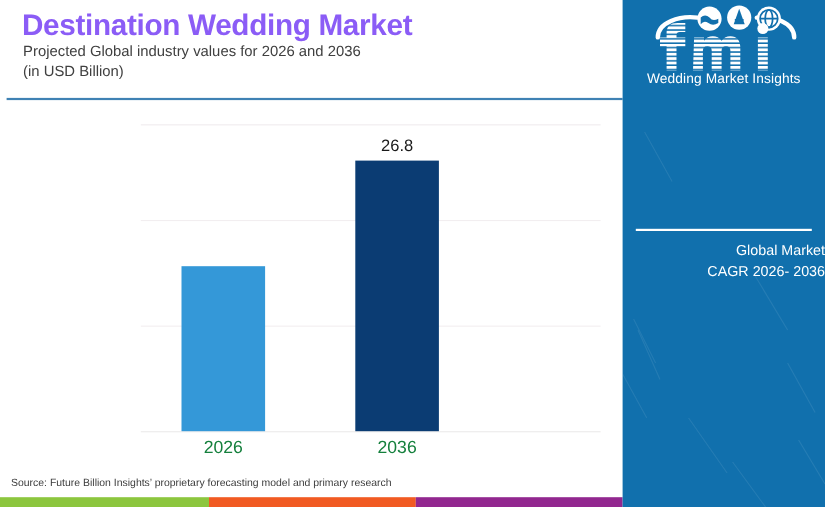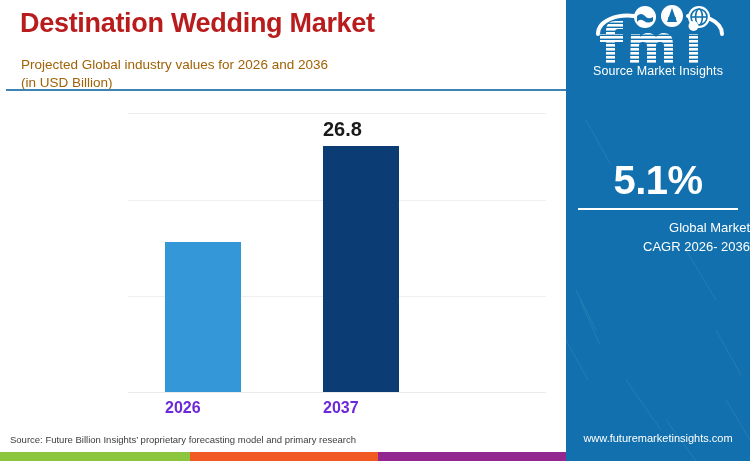--- a/index.html
+++ b/index.html
@@ -36,30 +36,30 @@
     width: 566px;
     height: 90px;
     box-sizing: border-box;
   }
   .title {
     position: absolute;
     left: 20px;
     top: 8px;
     font-size: 27px;
     font-weight: bold;
-    color: #b91c1c;
+    color: #8b5cf6;
     letter-spacing: -0.3px;
     white-space: nowrap;
   }
   .subtitle {
     position: absolute;
     left: 21px;
-    top: 56px;
+    top: 38px;
     font-size: 13.5px;
-    color: #a16207;
+    color: #404040;
     line-height: 18px;
     white-space: pre-line;
   }
   .header-rule {
     position: absolute;
     left: 6px;
     top: 89px;
     width: 560px;
     height: 2px;
     background: #3f82b4;
@@ -103,36 +103,36 @@
     background: #3498D8;
   }
   .bar-2036 {
     left: 195px;
     width: 76px;
     height: 246px;
     background: #0B3C73;
   }
   .value-label {
     position: absolute;
+    text-align: center;
     width: 76px;
-    font-size: 20px;
+    font-size: 15px;
     color: #1a1a1a;
-    font-weight: bold;
   }
   .value-2026 { left: 37px;  bottom: 176px; }
   .value-2036 { left: 195px; bottom: 272px; }
 
   .cat-label {
     position: absolute;
-    text-align: left;
+    text-align: center;
     width: 76px;
     bottom: -4px;
     font-size: 16px;
-    font-weight: bold;
-    color: #6d28d9;
+    font-weight: normal;
+    color: #15803d;
   }
   .cat-2026 { left: 37px; }
   .cat-2036 { left: 195px; }
 
   
   .source {
     position: absolute;
     left: 10px;
     top: 434px;
     font-size: 9.5px;
@@ -253,21 +253,21 @@
         <div class="gridline g1"></div>
         <div class="gridline g2"></div>
         <div class="gridline axis"></div>
 
         <div class="bar bar-2026"></div>
         <div class="bar bar-2036"></div>
 
         <div class="value-label value-2036">26.8</div>
 
         <div class="cat-label cat-2026">2026</div>
-        <div class="cat-label cat-2036">2037</div>
+        <div class="cat-label cat-2036">2036</div>
       </div>
     </div>
 
     <div class="source">Source: Future Billion Insights’ proprietary forecasting model and primary research</div>
 
     <div class="stripe">
       <div class="stripe-green"></div>
       <div class="stripe-orange"></div>
       <div class="stripe-purple"></div>
     </div>
@@ -317,23 +317,21 @@
 
           <path d="M16 26 q0 -9 10 -9 h7 v8 h-5 q-3 0 -3 3 v2 h8 v8 h-8 v22 h-9 v-22 h-6 v-8 h6 z"></path>
 
           <path d="M41 30 h9 v3 q3 -4 8 -4 q5 0 8 4 q3 -4 8 -4 q9 0 9 11 v20 h-9 v-18 q0 -4 -4 -4 q-4 0 -4 4 v18 h-9 v-18 q0 -4 -4 -4 q-4 0 -4 4 v18 h-9 z"></path>
 
           <path d="M99 30 h9 v30 h-9 z"></path>
         </g>
         <circle cx="103.5" cy="22" r="5" fill="#ffffff"></circle>
       </svg>
 
-      <div class="logo-wordmark">Source Market Insights</div>
+      <div class="logo-wordmark">Wedding Market Insights</div>
     </div>
 
-    <div class="cagr-value">5.1%</div>
     <div class="cagr-divider"></div>
     <div class="cagr-caption">Global Market
 CAGR 2026- 2036</div>
 
-    <div class="site-url">www.futuremarketinsights.com</div>
   </div>
 </div>
 
 </body></html>

